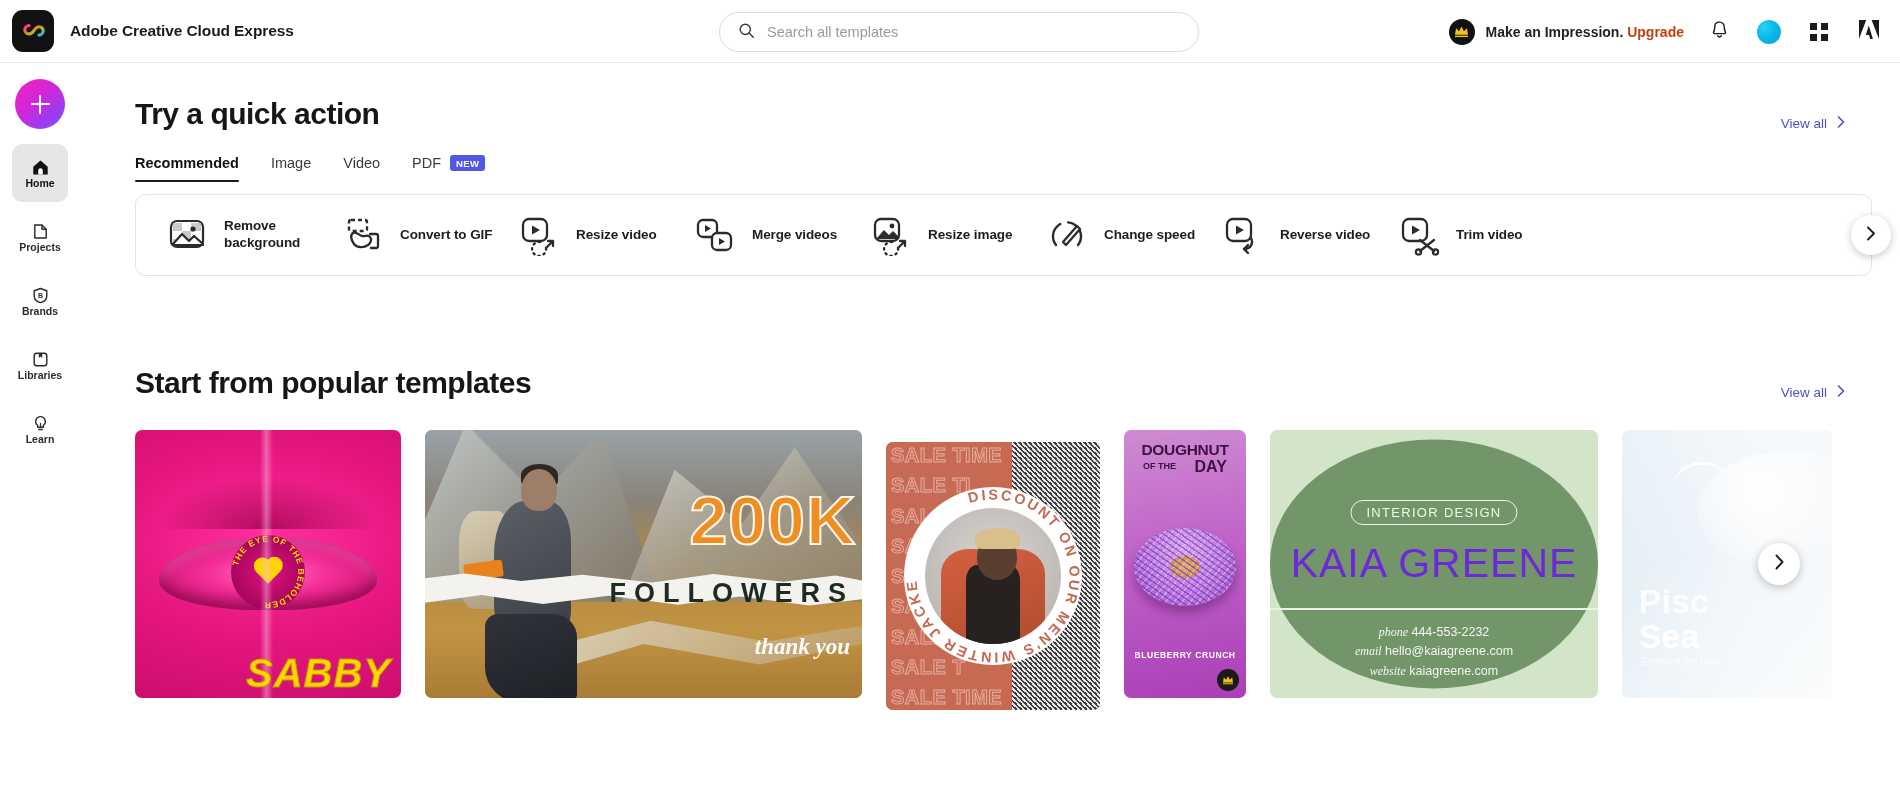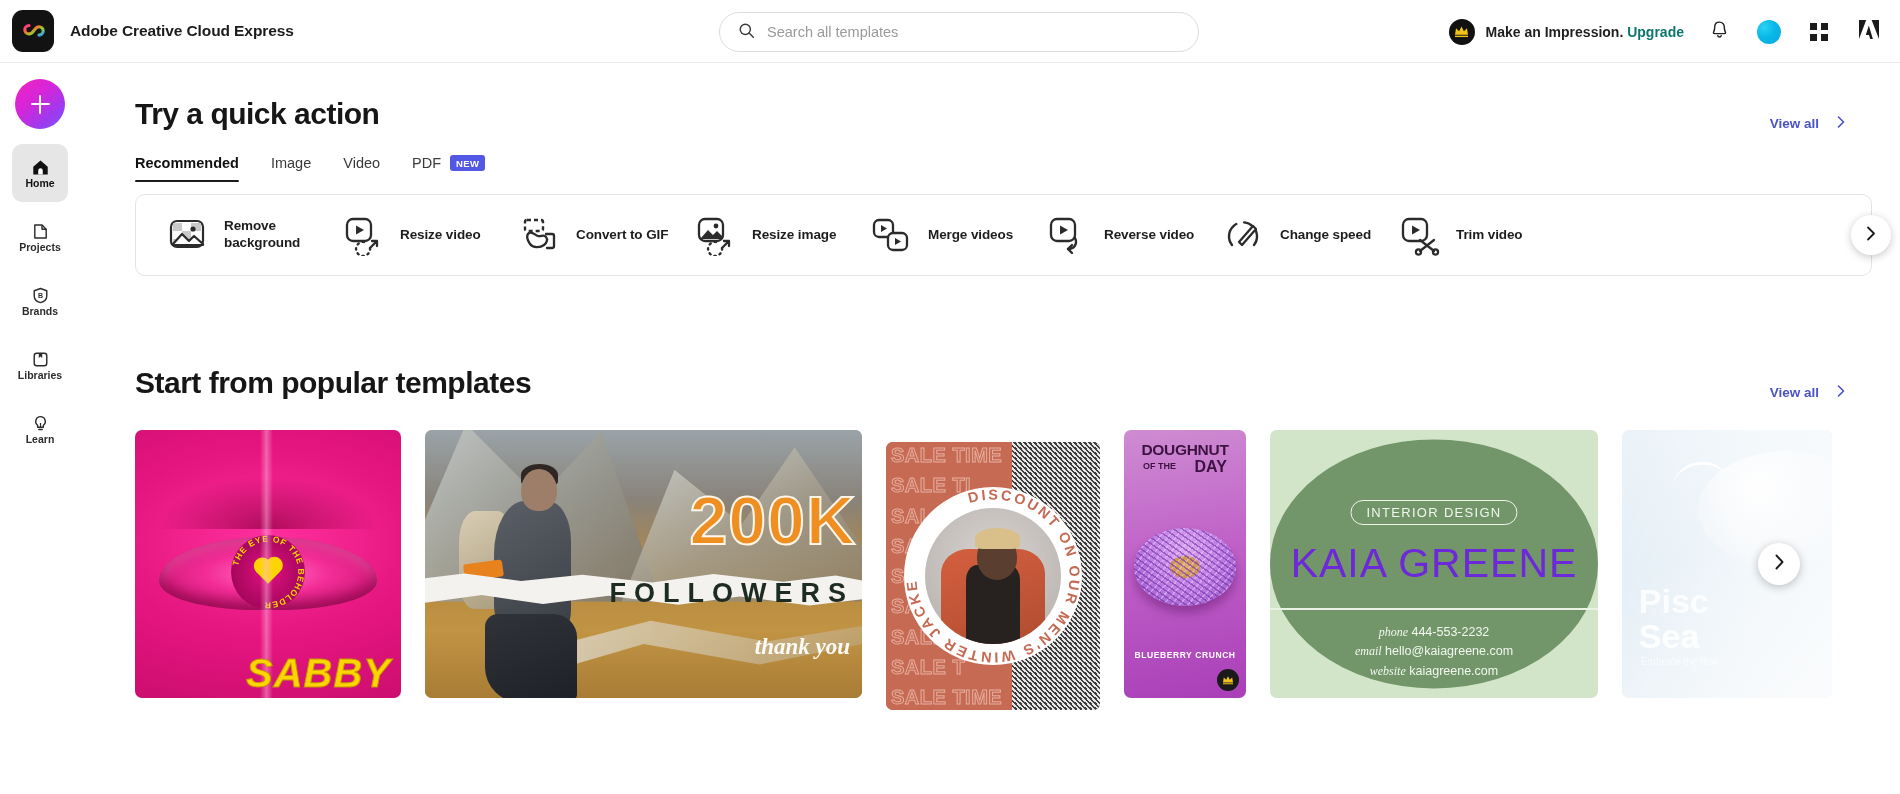--- a/index.html
+++ b/index.html
@@ -50,21 +50,21 @@
   .topright {
     position: absolute; right: 16px; top: 0; height: 63px;
     display: flex; align-items: center; gap: 20px;
   }
   .upsell { display: flex; align-items: center; gap: 11px; }
   .crown-circle {
     width: 26px; height: 26px; border-radius: 50%;
     background: #111; display: flex; align-items: center; justify-content: center;
   }
   .upsell-text { font-size: 14px; font-weight: 700; color: #1f1f1f; white-space: nowrap; }
-  .upsell-text .up { color: #0f766e; }
+  .upsell-text .up { color: #c2410c; }
   .icon-btn {
     width: 30px; height: 30px;
     display: flex; align-items: center; justify-content: center;
     cursor: pointer;
   }
   .avatar {
     width: 24px; height: 24px; border-radius: 50%;
     background: radial-gradient(circle at 30% 30%, #2ad2f5 0%, #07b8e8 45%, #0aa6d8 100%);
   }
   .grid-icon { display: grid; grid-template-columns: 7px 7px; grid-gap: 4px; }
@@ -110,22 +110,22 @@
   }
   .section-head {
     display: flex; align-items: flex-end; justify-content: space-between;
     padding: 0 55px 0 55px;
   }
   .h1 {
     font-size: 30px; font-weight: 800; color: #161616;
     letter-spacing: -0.5px;
   }
   .viewall {
-    font-size: 13.5px; font-weight: 700; color: #4a52c8;
-    display: flex; align-items: center; gap: 18px; cursor: pointer;
+    font-size: 13.5px; font-weight: 400; color: #4a52c8;
+    display: flex; align-items: center; gap: 10px; cursor: pointer;
     white-space: nowrap;
   }
 
   
   .tabs {
     display: flex; align-items: center; gap: 32px;
     margin: 24px 0 0 55px;
   }
   .tab {
     font-size: 14.5px; font-weight: 400; color: #3b3b3b;
@@ -640,85 +640,85 @@
             <path d="M7 30l9-10 7 7 5-5 9 8v1H7z" fill="#fff" stroke="#2b2b2b" stroke-width="2.2" stroke-linejoin="round"></path>
             <circle cx="27" cy="15" r="2.6" fill="#2b2b2b"></circle>
           </svg>
         </span>
         <span class="qa-label">Remove background</span>
       </div>
 
       <div class="qa-item">
         <span class="qa-icon">
           <svg width="42" height="42" viewBox="0 0 42 42">
+            <rect x="7" y="6" width="18" height="11" rx="2" fill="none" stroke="#2b2b2b" stroke-width="2.4" stroke-dasharray="4 3"></rect>
+            <path d="M12 30c-3-4-4-9-1-11 3-2 6 2 9 3 3 1 6-2 8 1 2 2 1 6-2 8-4 3-11 3-14-1z" fill="#fff" stroke="#2b2b2b" stroke-width="2.3" stroke-linejoin="round"></path>
+            <path d="M28 20h6a2 2 0 0 1 2 2v10a2 2 0 0 1-2 2h-5" fill="none" stroke="#2b2b2b" stroke-width="2.3" stroke-linecap="round"></path>
+          </svg>
+        </span>
+        <span class="qa-label">Convert to GIF</span>
+      </div>
+
+      <div class="qa-item">
+        <span class="qa-icon">
+          <svg width="42" height="42" viewBox="0 0 42 42">
             <rect x="5" y="5" width="24" height="22" rx="6" fill="none" stroke="#2b2b2b" stroke-width="2.3"></rect>
             <path d="M14 11.5 22 16l-8 4.5z" fill="#2b2b2b"></path>
             <path d="M22 28a7 7 0 1 0 6 6" fill="none" stroke="#2b2b2b" stroke-width="2.3" stroke-linecap="round" stroke-dasharray="1.5 4"></path>
             <path d="M28 34l7-7m-5 0h5v5" fill="none" stroke="#2b2b2b" stroke-width="2.3" stroke-linecap="round" stroke-linejoin="round"></path>
           </svg>
         </span>
         <span class="qa-label">Resize video</span>
       </div>
 
       <div class="qa-item">
         <span class="qa-icon">
           <svg width="42" height="42" viewBox="0 0 42 42">
-            <rect x="7" y="6" width="18" height="11" rx="2" fill="none" stroke="#2b2b2b" stroke-width="2.4" stroke-dasharray="4 3"></rect>
-            <path d="M12 30c-3-4-4-9-1-11 3-2 6 2 9 3 3 1 6-2 8 1 2 2 1 6-2 8-4 3-11 3-14-1z" fill="#fff" stroke="#2b2b2b" stroke-width="2.3" stroke-linejoin="round"></path>
-            <path d="M28 20h6a2 2 0 0 1 2 2v10a2 2 0 0 1-2 2h-5" fill="none" stroke="#2b2b2b" stroke-width="2.3" stroke-linecap="round"></path>
+            <rect x="4" y="6" width="19" height="17" rx="5" fill="none" stroke="#2b2b2b" stroke-width="2.3"></rect>
+            <path d="M11 11 17 14.5 11 18z" fill="#2b2b2b"></path>
+            <rect x="18" y="19" width="19" height="17" rx="5" fill="#fff" stroke="#2b2b2b" stroke-width="2.3"></rect>
+            <path d="M25 24 31 27.5 25 31z" fill="#2b2b2b"></path>
           </svg>
         </span>
-        <span class="qa-label">Convert to GIF</span>
+        <span class="qa-label">Merge videos</span>
       </div>
 
       <div class="qa-item">
         <span class="qa-icon">
           <svg width="42" height="42" viewBox="0 0 42 42">
             <rect x="5" y="5" width="24" height="22" rx="6" fill="none" stroke="#2b2b2b" stroke-width="2.3"></rect>
             <path d="M7 24l7-8 5 5 4-4 6 6v2H7z" fill="#2b2b2b"></path>
             <circle cx="22" cy="12" r="2.4" fill="#2b2b2b"></circle>
             <path d="M22 28a7 7 0 1 0 6 6" fill="none" stroke="#2b2b2b" stroke-width="2.3" stroke-linecap="round" stroke-dasharray="1.5 4"></path>
             <path d="M28 34l7-7m-5 0h5v5" fill="none" stroke="#2b2b2b" stroke-width="2.3" stroke-linecap="round" stroke-linejoin="round"></path>
           </svg>
         </span>
         <span class="qa-label">Resize image</span>
       </div>
 
       <div class="qa-item">
         <span class="qa-icon">
           <svg width="42" height="42" viewBox="0 0 42 42">
-            <rect x="4" y="6" width="19" height="17" rx="5" fill="none" stroke="#2b2b2b" stroke-width="2.3"></rect>
-            <path d="M11 11 17 14.5 11 18z" fill="#2b2b2b"></path>
-            <rect x="18" y="19" width="19" height="17" rx="5" fill="#fff" stroke="#2b2b2b" stroke-width="2.3"></rect>
-            <path d="M25 24 31 27.5 25 31z" fill="#2b2b2b"></path>
+            <path d="M32 31a14 14 0 1 0-22 0" fill="none" stroke="#2b2b2b" stroke-width="2.4" stroke-linecap="round" stroke-dasharray="30 8"></path>
+            <path d="M17 28 31 12l3 3-14 16z" fill="#fff" stroke="#2b2b2b" stroke-width="2.3" stroke-linejoin="round"></path>
           </svg>
         </span>
-        <span class="qa-label">Merge videos</span>
+        <span class="qa-label">Change speed</span>
       </div>
 
       <div class="qa-item">
         <span class="qa-icon">
           <svg width="42" height="42" viewBox="0 0 42 42">
             <rect x="5" y="5" width="24" height="22" rx="6" fill="none" stroke="#2b2b2b" stroke-width="2.3"></rect>
             <path d="M14 11.5 22 16l-8 4.5z" fill="#2b2b2b"></path>
             <path d="M29 24c3 6-1 11-7 11" fill="none" stroke="#2b2b2b" stroke-width="2.4" stroke-linecap="round"></path>
             <path d="M26 31l-4 4 4 4" fill="none" stroke="#2b2b2b" stroke-width="2.4" stroke-linecap="round" stroke-linejoin="round"></path>
           </svg>
         </span>
         <span class="qa-label">Reverse video</span>
-      </div>
-
-      <div class="qa-item">
-        <span class="qa-icon">
-          <svg width="42" height="42" viewBox="0 0 42 42">
-            <path d="M32 31a14 14 0 1 0-22 0" fill="none" stroke="#2b2b2b" stroke-width="2.4" stroke-linecap="round" stroke-dasharray="30 8"></path>
-            <path d="M17 28 31 12l3 3-14 16z" fill="#fff" stroke="#2b2b2b" stroke-width="2.3" stroke-linejoin="round"></path>
-          </svg>
-        </span>
-        <span class="qa-label">Change speed</span>
       </div>
 
       <div class="qa-item">
         <span class="qa-icon">
           <svg width="42" height="42" viewBox="0 0 42 42">
             <rect x="5" y="5" width="24" height="22" rx="6" fill="none" stroke="#2b2b2b" stroke-width="2.3"></rect>
             <path d="M14 11.5 22 16l-8 4.5z" fill="#2b2b2b"></path>
             <path d="M22 26 36 37M36 26 22 37" fill="none" stroke="#2b2b2b" stroke-width="2.3" stroke-linecap="round"></path>
             <circle cx="20.5" cy="38" r="2.6" fill="none" stroke="#2b2b2b" stroke-width="2.2"></circle>
             <circle cx="37.5" cy="38" r="2.6" fill="none" stroke="#2b2b2b" stroke-width="2.2"></circle>

